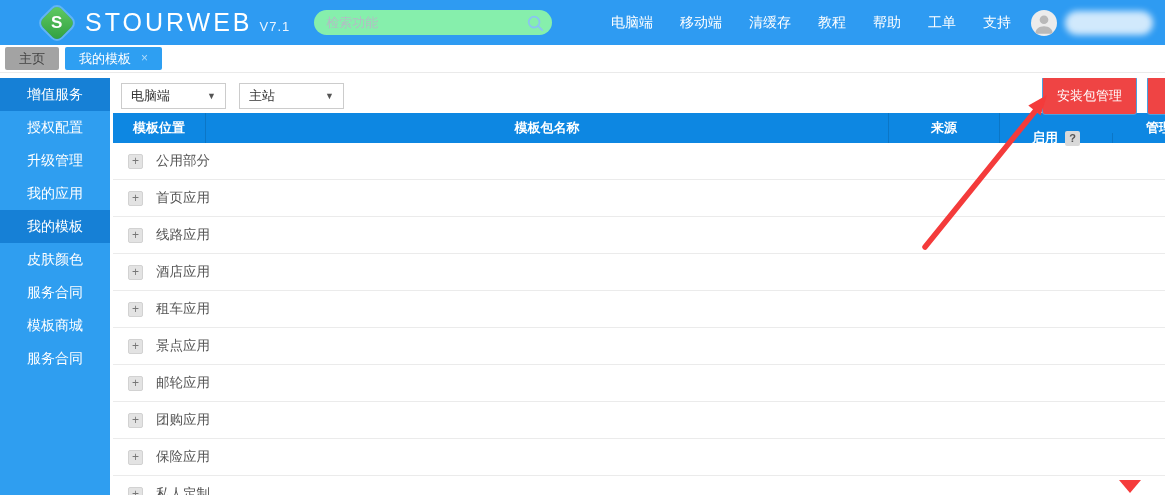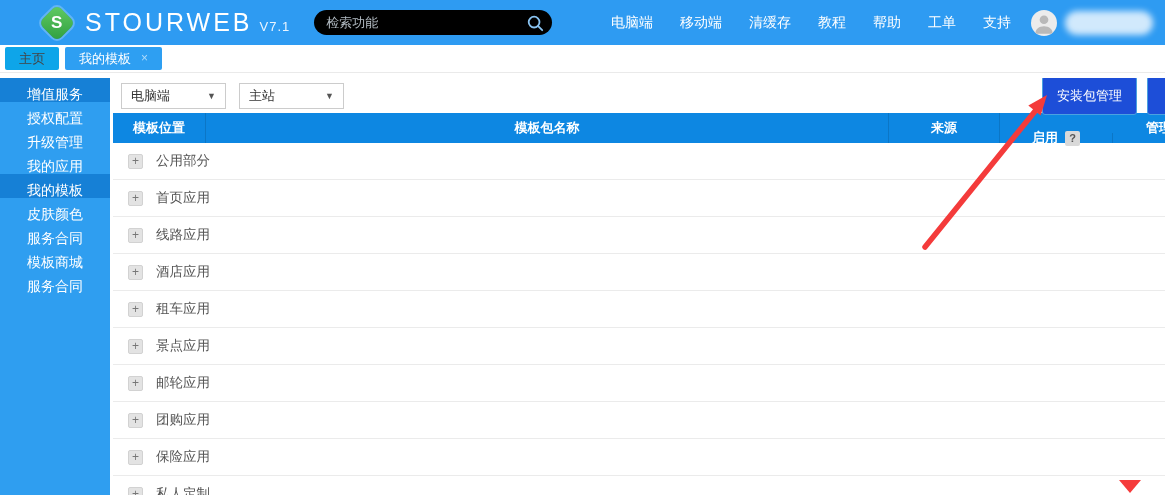--- a/index.html
+++ b/index.html
@@ -9,56 +9,56 @@
   
   .topbar { height:45px; background:#2e9bf2; display:flex; align-items:center; }
   .logo { display:flex; align-items:center; margin-left:44px; }
   .logo-diamond { width:26px; height:26px; background:linear-gradient(135deg,#63cc64,#2f9e3f);
     transform:rotate(45deg); border-radius:6px; display:flex; align-items:center; justify-content:center;
     box-shadow:0 0 0 2px rgba(255,255,255,.25); }
   .logo-diamond span { transform:rotate(-45deg); color:#fff; font-weight:bold; font-size:17px; }
   .brand { color:#fff; font-size:25px; font-weight:400; letter-spacing:3px; margin-left:15px; }
   .version { color:#eaf5ff; font-size:13px; margin-left:7px; letter-spacing:1px; margin-top:7px; font-weight:normal; }
 
-  .search-pill { margin-left:24px; width:238px; height:25px; background:#000000; border-radius:13px;
+  .search-pill { margin-left:24px; width:238px; height:25px; background:#86efac; border-radius:13px;
     display:flex; align-items:center; padding:0 9px 0 12px;gap:24px; }
   .search-pill input { flex:1; border:none; outline:none; background:transparent; font-size:13px; color:#666; }
   .search-pill input::placeholder { color:#b3bcc4; }
   .search-icon { width:18px; height:18px; flex-shrink:0; }
 
   .nav { margin-left:auto; display:flex; gap:27px; color:#fff; font-size:14px; }
   .nav span { cursor:pointer; white-space:nowrap; }
   .avatar { width:26px; height:26px; border-radius:50%; background:#ececec; margin-left:20px;
     overflow:hidden; flex-shrink:0; cursor:pointer; }
   .redacted { width:88px; height:24px; border-radius:12px; background:rgba(255,255,255,.78);
     filter:blur(3px); margin-left:8px; margin-right:12px; flex-shrink:0; }
 
   
   .tabbar { height:28px; background:#fff; border-bottom:1px solid #eaeaea;
     display:flex; align-items:center; padding-left:5px; gap:6px; }
-  .tab { height:23px; line-height:23px; padding:0 14px; background:#0ea5e9; color:#444;
+  .tab { height:23px; line-height:23px; padding:0 14px; background:#a3a3a3; color:#444;
     font-size:13px; border-radius:2px; cursor:pointer; }
   .tab.active { background:#2e9ff2; color:#fff; display:flex; align-items:center; gap:10px; }
   .tab-close { color:#aedafb; font-size:12px; cursor:pointer; }
 
   
   .layout { display:flex; margin-top:5px; height:417px; }
   .sidebar { width:110px; background:#2f9ef0; flex-shrink:0; }
-  .side-item { height:24px; line-height:33px; text-align:center; color:#fff; font-size:14px; cursor:pointer; }
+  .side-item { height:33px; line-height:33px; text-align:center; color:#fff; font-size:14px; cursor:pointer; }
   .side-item.active { background:#1680d6; }
 
   .main { flex:1; background:#fff; overflow:hidden; padding-left:3px; position:relative; }
 
   
   .toolbar { height:35px; display:flex; align-items:center; gap:13px; padding-left:8px; }
   .select { width:105px; height:26px; border:1px solid #ccc; background:#fff; cursor:pointer;
     display:flex; align-items:center; justify-content:space-between; padding:0 9px; font-size:13px; color:#333; }
   .caret { font-size:9px; color:#555; }
   .toolbar-buttons { margin-left:auto; margin-right:-62px; display:flex; gap:10px; flex-shrink:0; }
-  .btn { height:39px; background:#1d4ed8; color:#fff; border:1px solid #4aa1e0; font-size:13px;
+  .btn { height:39px; background:#ef4444; color:#fff; border:1px solid #4aa1e0; font-size:13px;
     padding:0 14px; border-radius:3px; cursor:pointer; white-space:nowrap; }
   .btn.clipped { width:80px; }
 
   
   .thead { display:flex; width:calc(100% + 40px); height:30px; background:#0d87e2; color:#fff;
     font-size:13px; font-weight:bold; }
   .th { display:flex; align-items:center; justify-content:center; border-right:1px solid rgba(0,0,0,.12); }
   .th.loc { width:93px; }
   .th.name { flex:1; }
   .th.source { width:111px; }

